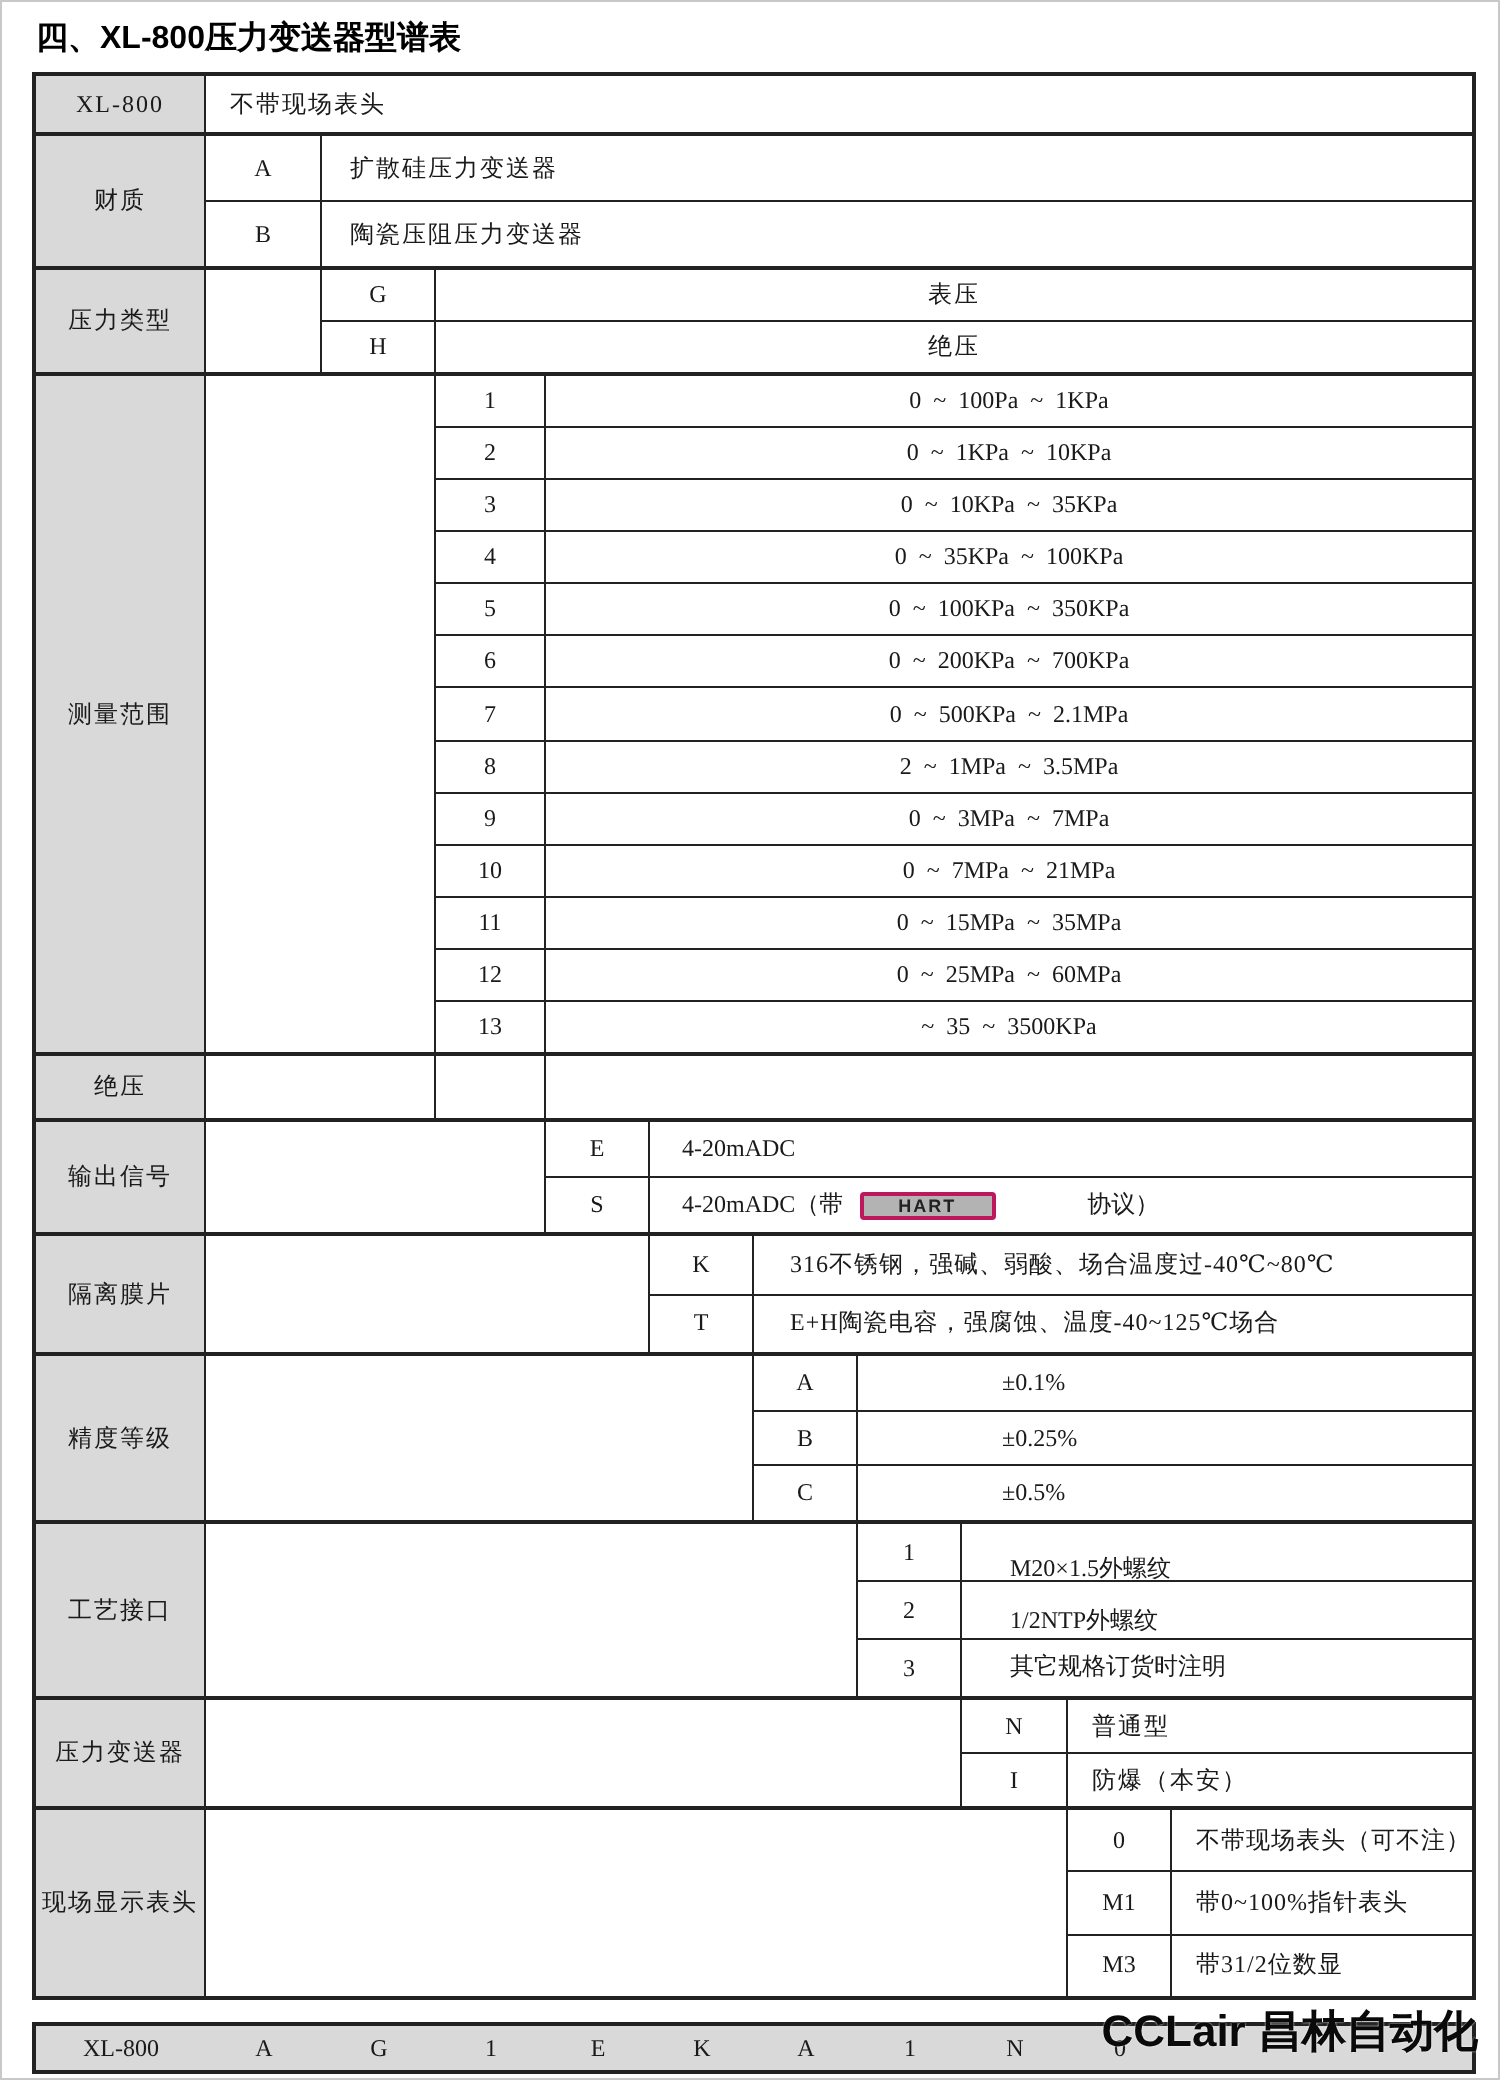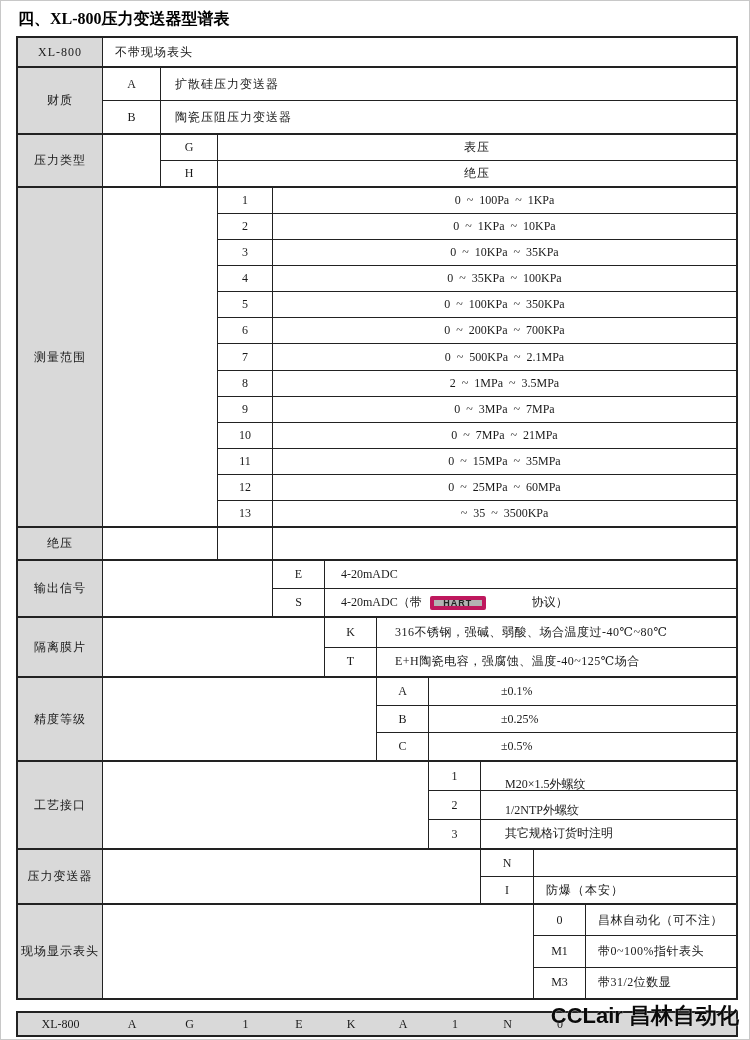--- a/index.html
+++ b/index.html
@@ -4,21 +4,21 @@
 <style>
   * { margin:0; padding:0; box-sizing:border-box; }
   html,body { background:#fff; }
   .page {
     position:relative; width:750px; height:1040px; background:#ffffff;
     border:1px solid #c8c8c8; overflow:hidden;
     font-family:"Liberation Serif","DejaVu Serif",serif; color:#1a1a1a;
   }
   .title {
     position:absolute; top:8px; left:17px;
-    font-family:Liberation Serif, serif;
+    font-family:Liberation Sans, sans-serif;
     font-weight:bold; font-size:16px; color:#000;text-align:center;
   }
   .maintable {
     position:absolute; left:15px; top:35px; width:722px;
     border:2px solid #222; background:#fff;
   }
   .section { display:flex; width:100%; }
   .section + .section { border-top:2px solid #222; }
   .lab {
     width:85px; flex:0 0 85px; background:#d9d9d9; border-right:1px solid #222;
@@ -60,22 +60,22 @@
   .sec-process .desc { align-items:flex-start; padding-top:14px; padding-left:24px; }
   .sec-process .row:nth-child(2) .desc { margin-top:-3px; }
   .sec-process .row:nth-child(3) .desc { margin-top:-9px; }
   .sec-structure { height:55px; }
   .sec-structure .desc { padding-left:12px; letter-spacing:1px; }
   .sec-display { height:95px; }
   .sec-display .desc { padding-left:12px; letter-spacing:0.5px; }
   
   .hart-badge {
     display:inline-flex; align-items:center; justify-content:center;
-    width:56px; height:14px; margin-left:8px;
-    background:#b3b3b3; border:4px solid #be185d; border-radius:2px;
+    width:68px; height:14px; margin-left:8px;
+    background:#b3b3b3; border:2px solid #be185d; border-radius:2px;
     font-family:"Liberation Sans","DejaVu Sans",sans-serif;
     font-size:9px; font-weight:bold; color:#222; letter-spacing:1px;
   }
   .s-suffix { margin-left:46px; }
   
   .footer {
     position:absolute; left:15px; top:1010px; width:722px; height:26px;
     background:#d9d9d9; border:2px solid #222;
     display:flex; align-items:stretch; font-size:12px;
   }
@@ -270,35 +270,36 @@
         </div>
       </div>
     </div>
 
     <div class="section sec-structure">
       <div class="lab">压力变送器</div>
       <div class="spacer w378"></div>
       <div class="rowscol">
         <div class="row">
           <div class="code cw53">N</div>
+          <div class="desc">普通型</div>
         </div>
         <div class="row">
           <div class="code cw53">I</div>
           <div class="desc">防爆（本安）</div>
         </div>
       </div>
     </div>
 
     <div class="section sec-display">
       <div class="lab">现场显示表头</div>
       <div class="spacer w431"></div>
       <div class="rowscol">
         <div class="row">
           <div class="code cw52">0</div>
-          <div class="desc">昌林自动化（可不注）</div>
+          <div class="desc">不带现场表头（可不注）</div>
         </div>
         <div class="row">
           <div class="code cw52">M1</div>
           <div class="desc">带0~100%指针表头</div>
         </div>
         <div class="row">
           <div class="code cw52">M3</div>
           <div class="desc">带31/2位数显</div>
         </div>
       </div>

